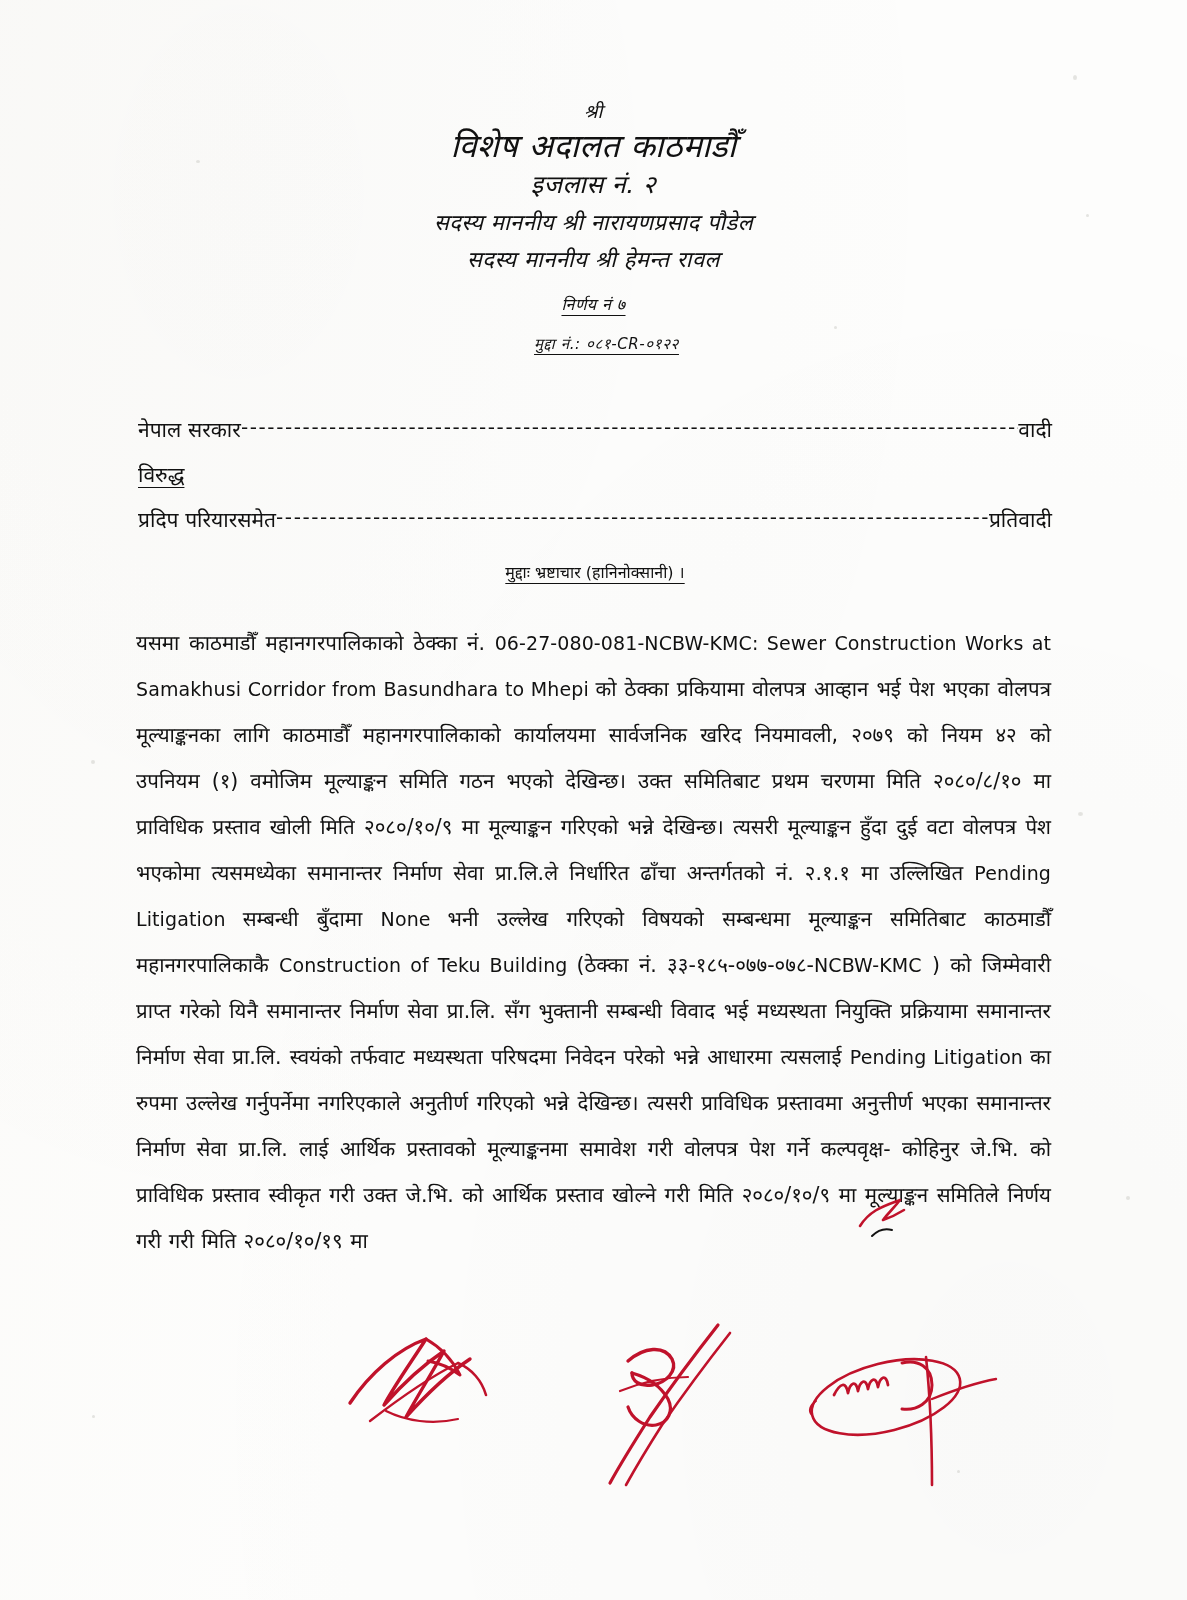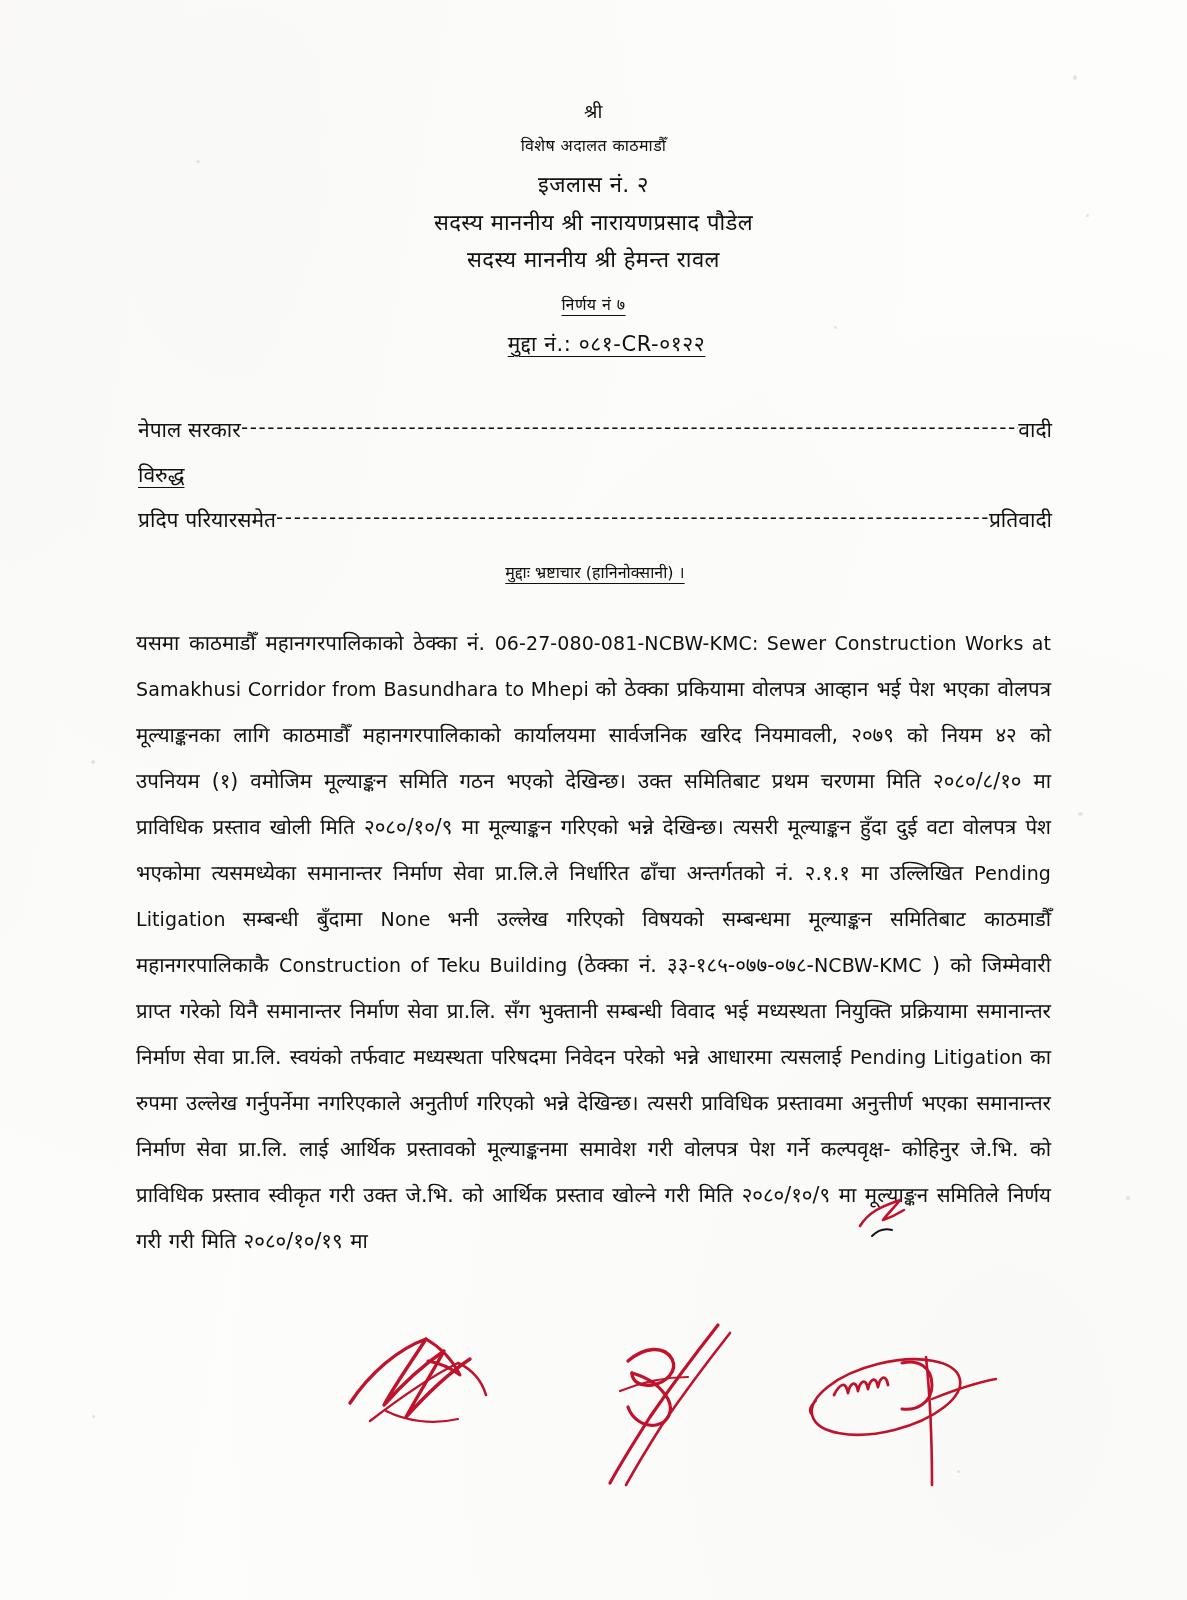--- a/index.html
+++ b/index.html
@@ -36,31 +36,32 @@
   
   .header {
     text-align: center;
     padding-top: 96px;
   }
   .header .hline {
     font-size: 21px;
     line-height: 37px;
     letter-spacing: 0.4px;
     white-space: nowrap;
+    font-style: italic;
   }
   .header .shree {
     font-size: 19px;
     line-height: 30px;
   }
   .header .court {
-    font-size: 16px;
+    font-size: 32px;
     line-height: 40px;
   }
   .header .bench {
-    font-size: 22px;
+    font-size: 25px;
     line-height: 38px;
   }
   .header .member {
     font-size: 22px;
     line-height: 37px;
   }
   .u {
     text-decoration: underline;
     text-underline-offset: 5px;
     text-decoration-thickness: 1px;
@@ -68,21 +69,21 @@
   .header .verdict-type {
     font-size: 21px;
     line-height: 38px;
   }
   .header .decision-no {
     font-size: 16px;
     line-height: 38px;
     margin-top: 8px;
   }
   .header .case-no {
-    font-size: 21px;
+    font-size: 15px;
     line-height: 40px;
     letter-spacing: 0.6px;
     padding-left: 26px;
   }
 
   
   .parties {
     margin-top: 46px;
     padding: 0 135px 0 138px;
   }

